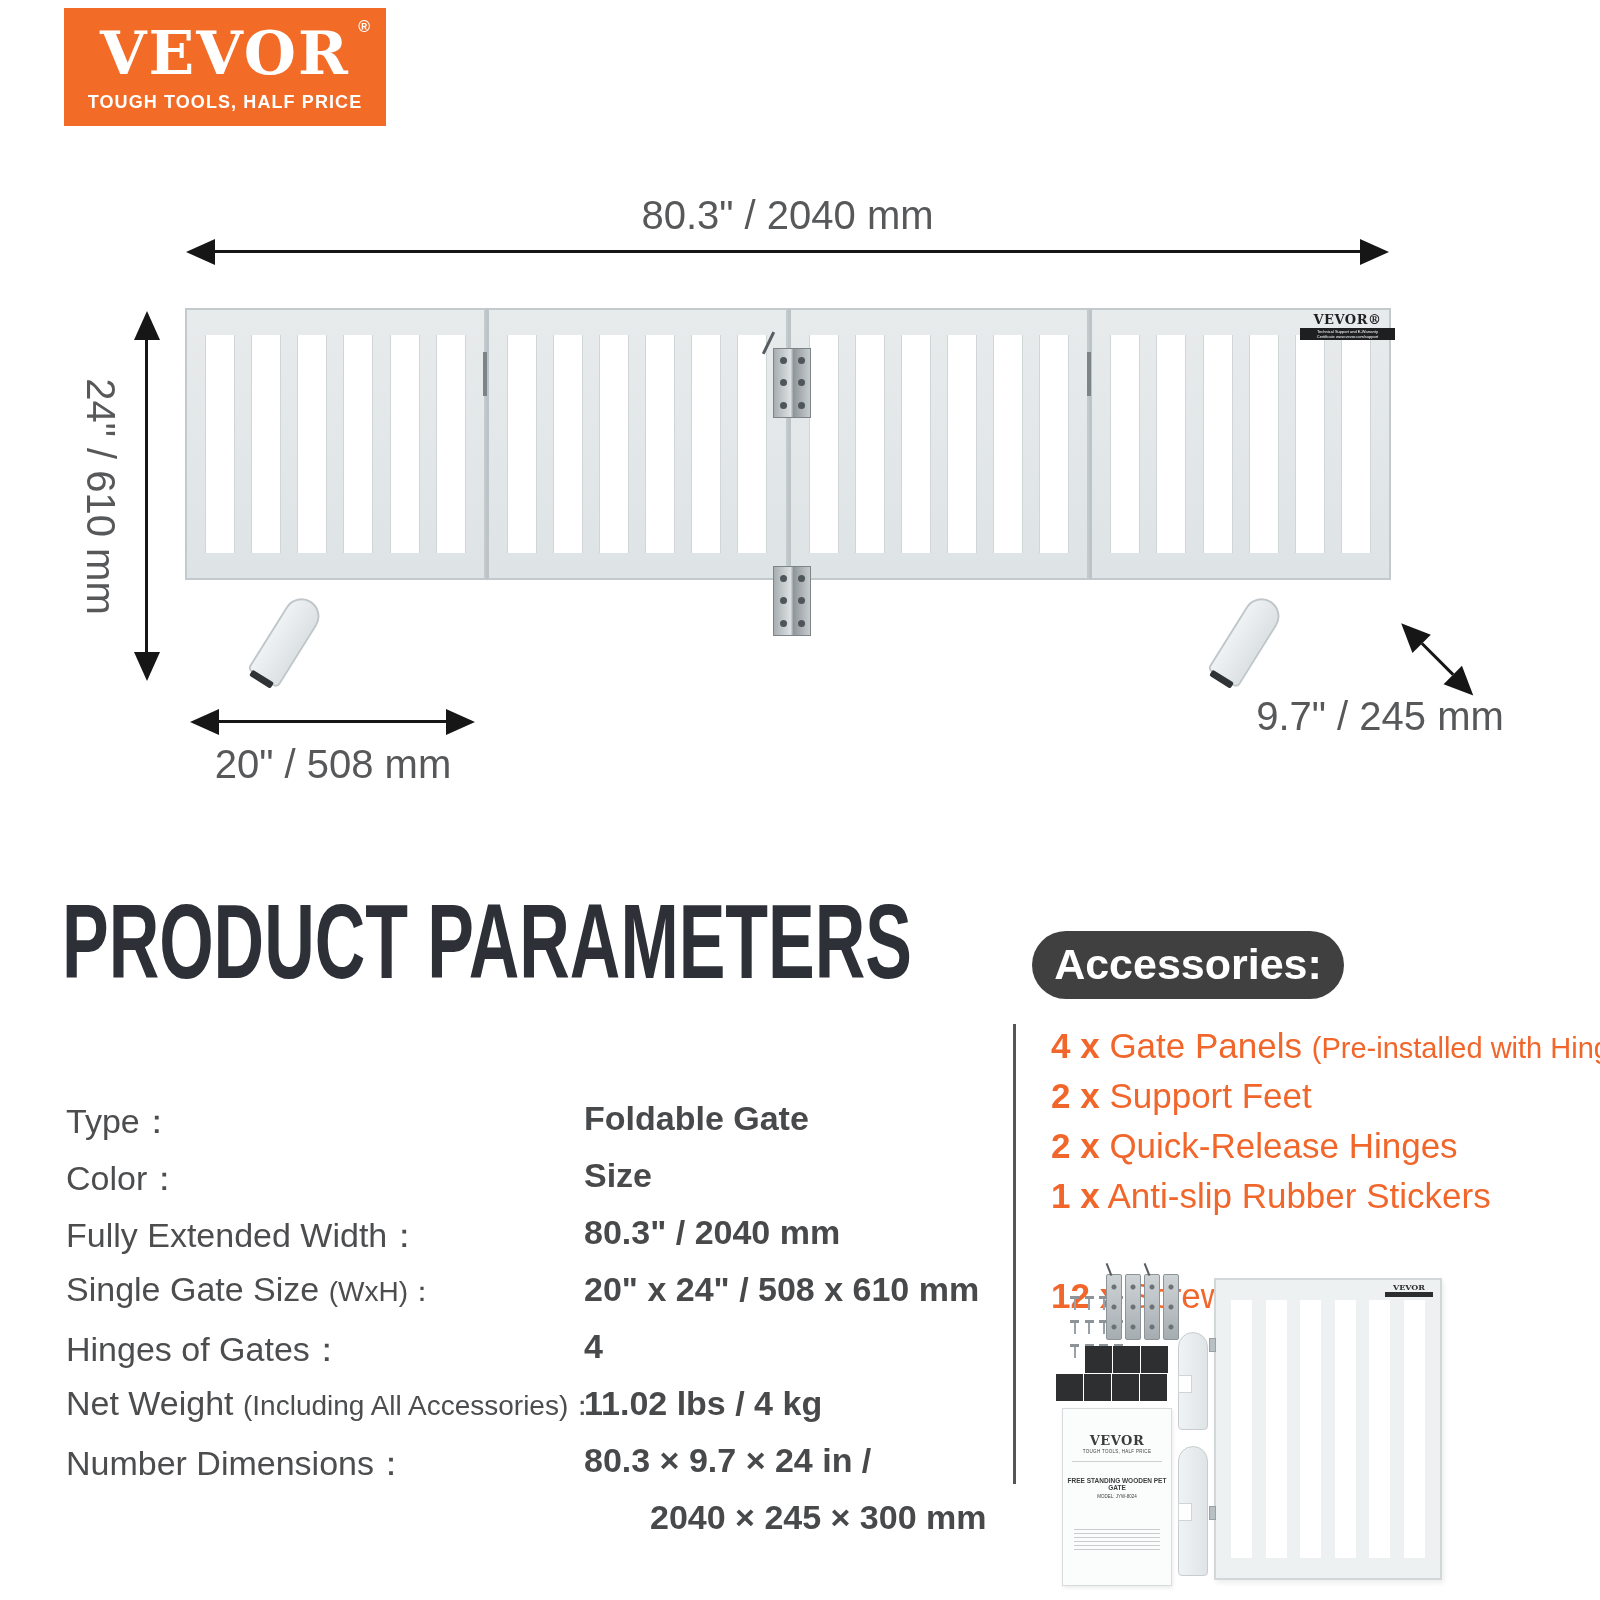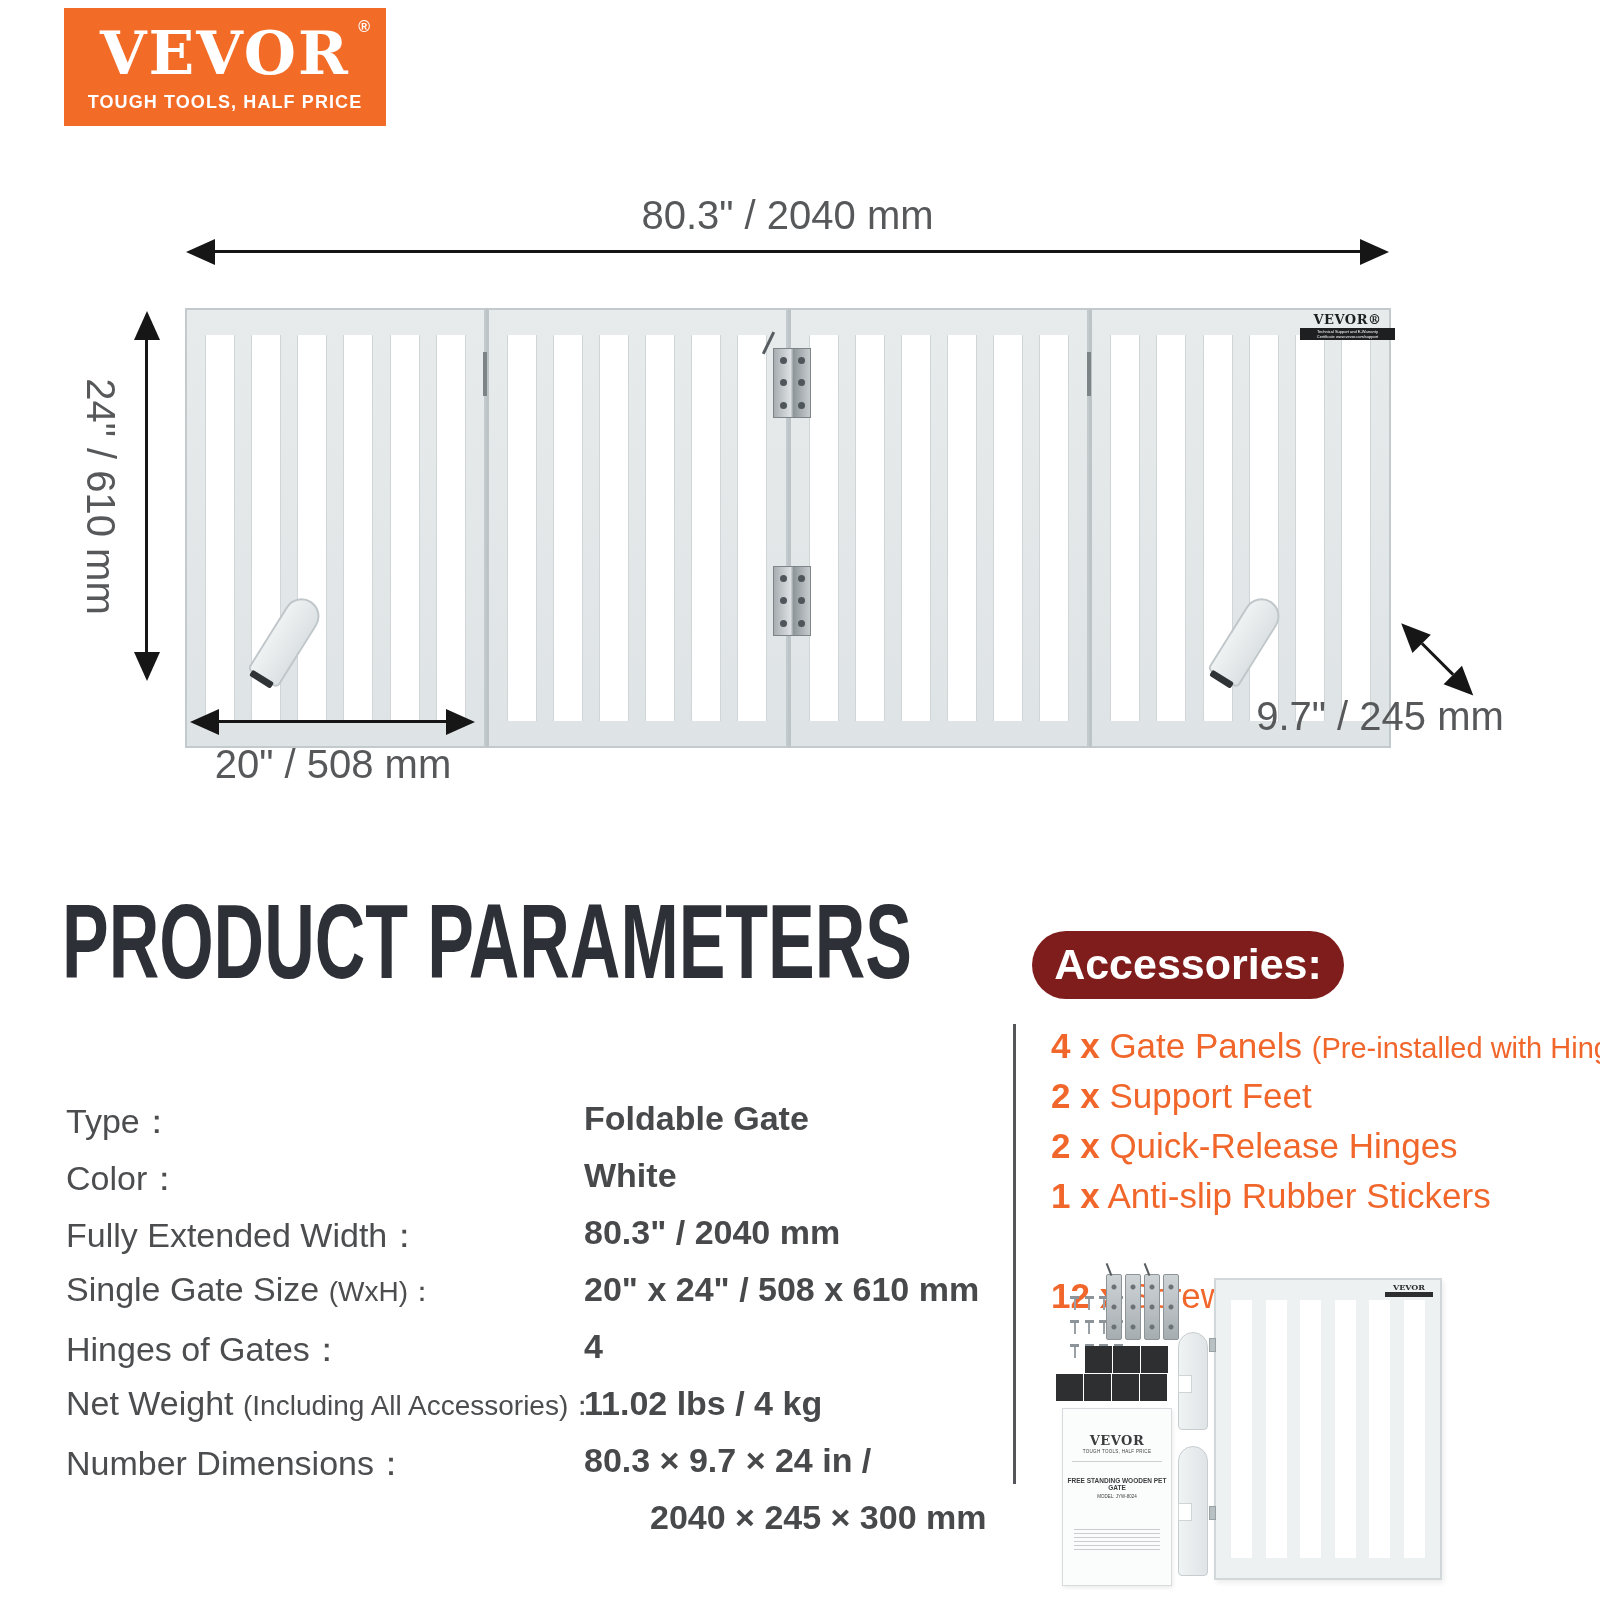--- a/index.html
+++ b/index.html
@@ -25,21 +25,21 @@
   .arrow.v::after { content: ""; position: absolute; bottom: -29px; left: 50%; transform: translateX(-50%);
     border-left: 13px solid transparent; border-right: 13px solid transparent; border-top: 29px solid #161616; }
   .arrow.diag { transform: rotate(45deg); transform-origin: left center; }
 
   .dim { position: absolute; color: #57585A; font-size: 40px; white-space: nowrap; }
   .dim.center { text-align: center; }
   .dim-height-box { position: absolute; left: 20px; top: 310px; width: 160px; height: 372px; display: flex; align-items: center; justify-content: center; }
   .dim-height-box span { transform: rotate(90deg); white-space: nowrap; color: #57585A; font-size: 40px; }
 
   
-  .gate { position: absolute; left: 185px; top: 308px; width: 1206px; height: 440px; display: flex; }
+  .gate { position: absolute; left: 185px; top: 308px; width: 1206px; height: 272px; display: flex; }
   .panel { position: relative; flex: 1; background: linear-gradient(180deg, #e7ebec, #dee3e5); border: 2px solid #c3cacd; }
   .panel + .panel { border-left: 3px solid #bdc4c7; }
   .panel-inner { position: absolute; left: 18px; right: 18px; top: 25px; bottom: 25px; display: flex; justify-content: space-between; }
   .gap { width: 30px; background: #fff; border-left: 1px solid #d0d6d8; border-right: 1px solid #d0d6d8; }
 
   .seam-pin { position: absolute; width: 4px; height: 44px; background: #7d8488; }
   .hinge { position: absolute; width: 38px; height: 70px; border: 1px solid #7d8589;
     background: linear-gradient(90deg, #a7adb1, #dde1e3 46%, #8f969a 54%, #c7cccf);
     display: grid; grid-template-columns: 1fr 1fr; grid-template-rows: 1fr 1fr 1fr; }
   .hinge .screw-dot { width: 7px; height: 7px; border-radius: 50%; background: #4f565b; margin: auto; }
@@ -56,21 +56,21 @@
   
   .pp-title { position: absolute; left: 62px; top: 886px; font-size: 106px; font-weight: bold; color: #2D3037;
     line-height: 1.05; transform: scaleX(0.66); transform-origin: left top; white-space: nowrap; letter-spacing: 0; }
   .param-row { position: absolute; left: 66px; width: 910px; font-size: 34px; color: #4C4D4F; white-space: nowrap; }
   .param-label { display: inline-block; width: 518px; vertical-align: top; }
   .param-note { font-size: 28px; }
   .param-value { display: inline-block; font-weight: bold; color: #48494B; vertical-align: top; }
   .param-value2 { position: absolute; left: 584px; top: 57px; font-weight: bold; color: #48494B; }
 
   
-  .acc-pill { position: absolute; left: 1032px; top: 931px; width: 312px; height: 68px; background: #7f1d1d;
+  .acc-pill { position: absolute; left: 1032px; top: 931px; width: 312px; height: 68px; background: #404040;
     border-radius: 34px; color: #fff; font-size: 43px; font-weight: bold; text-align: center; line-height: 66px; }
   .acc-vline { position: absolute; left: 1013px; top: 1024px; width: 3px; height: 460px; background: #55565a; }
   .acc-item { position: absolute; left: 1036px; font-size: 35px; color: #F1662B; white-space: nowrap; }
   .acc-qty { font-weight: bold; margin-left: 15px; }
   .acc-note { font-size: 29px; }
 
   
   .photo { position: absolute; left: 1048px; top: 1258px; width: 412px; height: 332px; }
   .ph-screws { position: absolute; left: 22px; top: 38px; width: 58px; display: grid; grid-template-columns: repeat(4, 1fr); row-gap: 9px; }
   .screw { position: relative; width: 10px; height: 15px; }
@@ -204,21 +204,21 @@
 
   <div class="arrow h diag" style="left:1422px; top:642px; width:44px;"></div>
   <div class="dim center" style="left:1230px; top:694px; width:300px;">9.7" / 245 mm</div>
 
   <h1 class="pp-title">PRODUCT PARAMETERS</h1>
 
   <div class="param-row" style="top:1099px;">
     <span class="param-label"><span>Type：</span><span class="param-note"></span></span><span class="param-value">Foldable Gate</span>
   </div>
   <div class="param-row" style="top:1156px;">
-    <span class="param-label"><span>Color：</span><span class="param-note"></span></span><span class="param-value">White</span>
+    <span class="param-label"><span>Color：</span><span class="param-note"></span></span><span class="param-value">Size</span>
   </div>
   <div class="param-row" style="top:1213px;">
     <span class="param-label"><span>Fully Extended Width：</span><span class="param-note"></span></span><span class="param-value">80.3" / 2040 mm</span>
   </div>
   <div class="param-row" style="top:1270px;">
     <span class="param-label"><span>Single Gate Size </span><span class="param-note">(WxH)：</span></span><span class="param-value">20" x 24" / 508 x 610 mm</span>
   </div>
   <div class="param-row" style="top:1327px;">
     <span class="param-label"><span>Hinges of Gates：</span><span class="param-note"></span></span><span class="param-value">4</span>
   </div>

